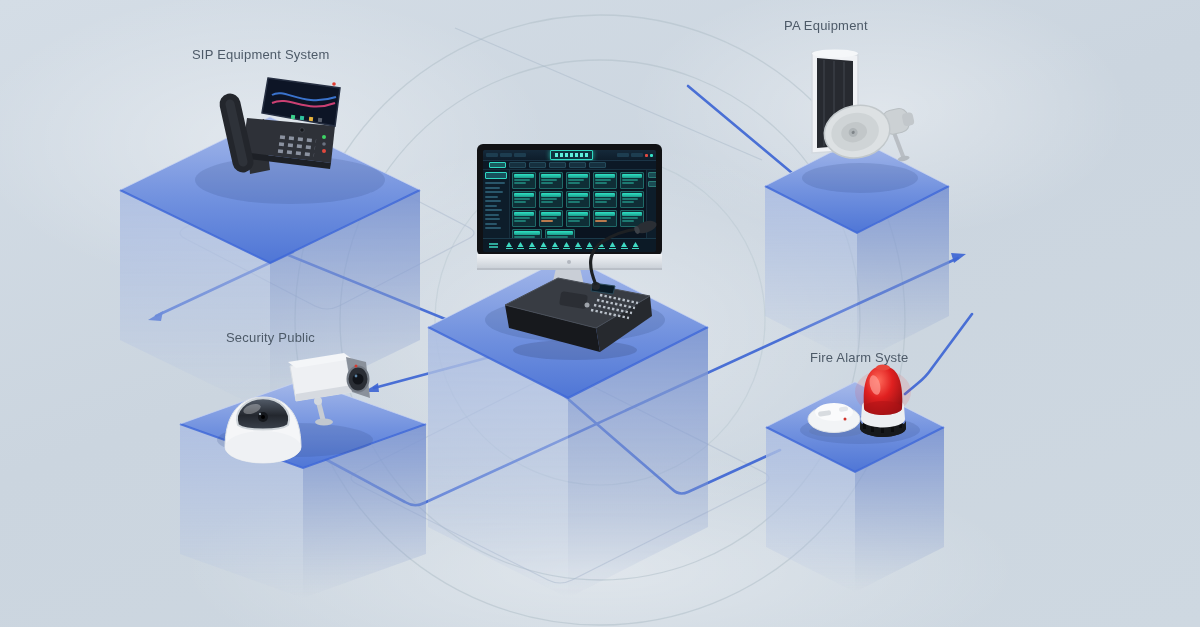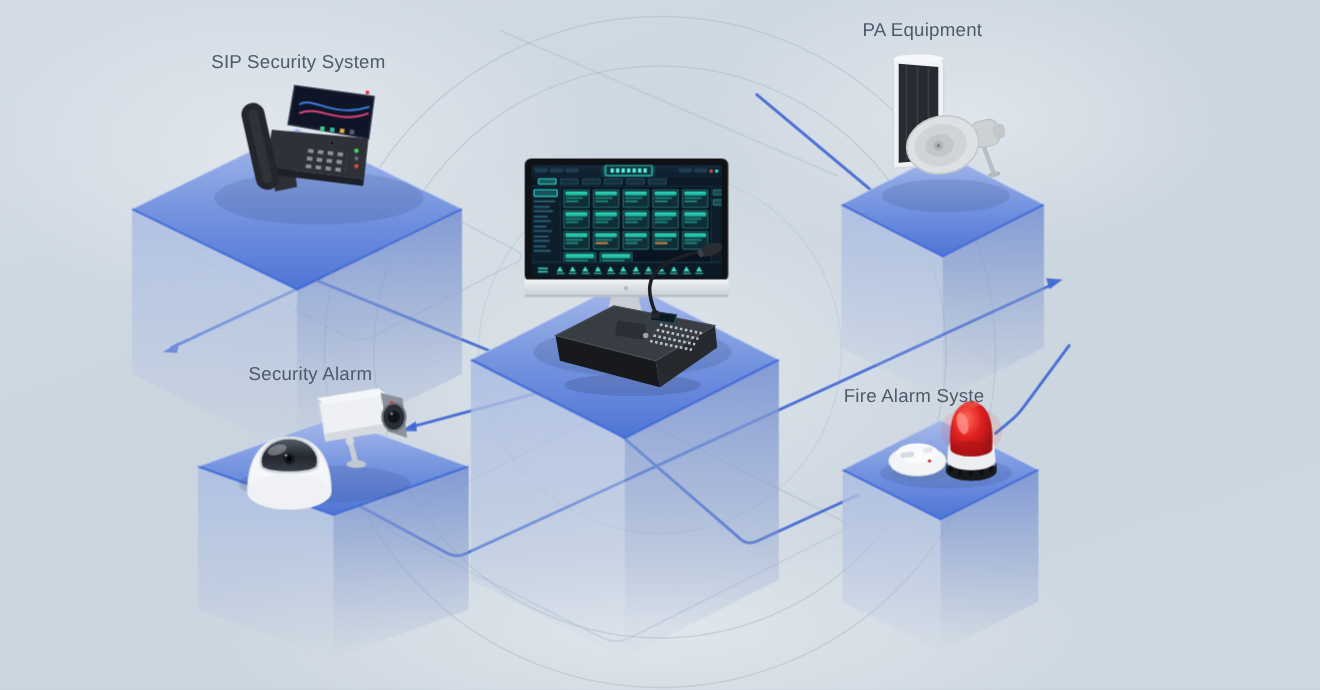--- a/index.html
+++ b/index.html
@@ -1,21 +1,21 @@
 <!DOCTYPE html>
 <html><head>
 <meta charset="utf-8">
 <style>
   html,body{margin:0;padding:0;background:#c7d1dc;font-family:"Liberation Sans",sans-serif;}
   #stage{position:relative;width:1200px;height:627px;margin:0 auto;overflow:hidden;
          background:linear-gradient(160deg,#d4dde6 0%,#cbd5df 45%,#ced8e1 100%);}
   #stage svg{position:absolute;left:0;top:0;}
   #art{z-index:1;}
   #fg{z-index:3;}
-  .node-label{position:absolute;z-index:4;color:#4d5a68;font-size:17px;letter-spacing:.2px;white-space:nowrap;}
+  .node-label{position:absolute;z-index:4;color:#4d5a68;font-size:13px;letter-spacing:.2px;white-space:nowrap;}
   
   #screen{position:absolute;left:483px;top:150px;width:173px;height:102px;z-index:2;
           background:#0a1420;border-radius:2px;overflow:hidden;display:flex;flex-direction:column;}
   .scr-header{height:10px;background:linear-gradient(#15293a,#0e1d2b);display:flex;align-items:center;
               justify-content:space-between;padding:0 3px;border-bottom:1px solid #1b3547;}
   .hdr-side{display:flex;gap:2px;align-items:center;}
   .hdr-chip{width:12px;height:3.5px;background:#1d3d50;border-radius:1px;}
   .hdr-dot-red{width:3px;height:3px;background:#e04a42;border-radius:1px;}
   .hdr-dot-teal{width:3px;height:3px;background:#35e0c6;border-radius:1px;}
   .scr-title{display:flex;gap:1.5px;align-items:center;justify-content:center;height:8px;padding:0 4px;
@@ -476,18 +476,18 @@
     <line x1="594" y1="305" x2="632" y2="313" stroke="#b9c0c9" stroke-width="2.4" stroke-dasharray="2.4 2.2"></line>
     <line x1="591" y1="310" x2="629" y2="318" stroke="#b9c0c9" stroke-width="2.4" stroke-dasharray="2.4 2.2"></line>
     <circle cx="587" cy="305" r="2.5" fill="#b9bec6" opacity=".8"></circle>
     <circle cx="596" cy="286" r="4" fill="#23262b"></circle>
     <path d="M 596 285 C 588 266 588 252 602 242 C 614 234 628 230 638 229" stroke="#1d2023" stroke-width="3.2" fill="none"></path>
     <ellipse cx="646" cy="227" rx="11" ry="5.5" fill="#2a2e34" transform="rotate(-18 646 227)"></ellipse>
     <ellipse cx="637" cy="230" rx="2.5" ry="4" fill="#3c4148" transform="rotate(-18 637 230)"></ellipse>
   </g>
 </svg>
 
-<div class="node-label" style="left:192px;top:47px">SIP Security System</div>
+<div class="node-label" style="left:192px;top:47px">SIP Equipment System</div>
 <div class="node-label" style="left:784px;top:18px">PA Equipment</div>
-<div class="node-label" style="left:226px;top:330px">Security Alarm</div>
-<div class="node-label" style="left:767px;top:350px">Fire Alarm Syste</div>
+<div class="node-label" style="left:226px;top:330px">Security Public</div>
+<div class="node-label" style="left:810px;top:350px">Fire Alarm Syste</div>
 
 </div>
 
 </body></html>

